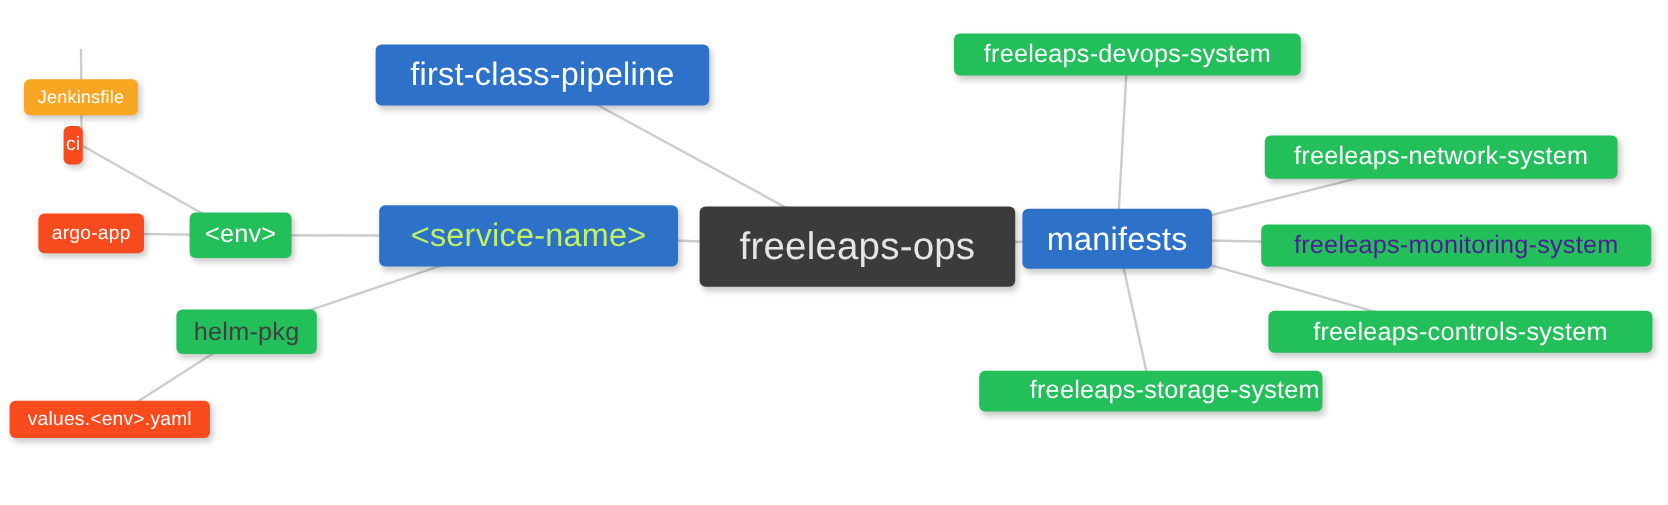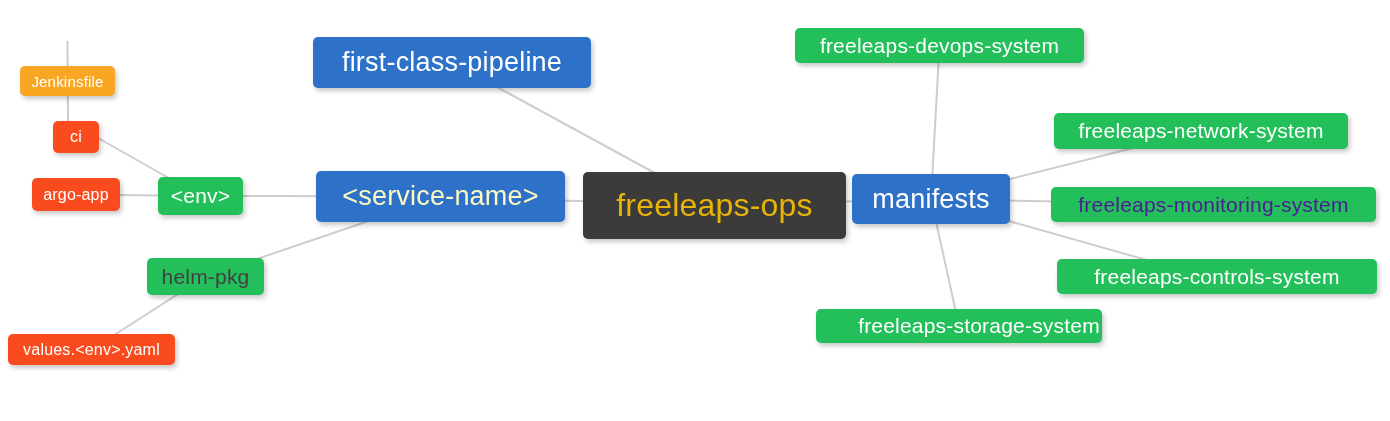--- a/index.html
+++ b/index.html
@@ -32,21 +32,21 @@
     font-weight: 400;
     letter-spacing: 0.2px;
   }
   
   [data-node-id="freeleaps-ops"]              { left:583px; top:172px; width:263px; height:67px; font-size:32px; }
   [data-node-id="first-class-pipeline"]       { left:313px; top:37px;  width:278px; height:51px; font-size:27px; }
   [data-node-id="service-name"]               { left:316px; top:171px; width:249px; height:51px; font-size:27px; }
   [data-node-id="manifests"]                  { left:852px; top:174px; width:158px; height:50px; font-size:27px; }
   [data-node-id="env"]                        { left:158px; top:177px; width:85px;  height:38px; font-size:21px; }
   [data-node-id="helm-pkg"]                   { left:147px; top:258px; width:117px; height:37px; font-size:21px; }
-  [data-node-id="ci"]                         { left:53px;  top:105px; width:46px;  height:32px; font-size:16px;margin-top:16px; }
+  [data-node-id="ci"]                         { left:53px;  top:105px; width:16px;  height:32px; font-size:16px; }
   [data-node-id="argo-app"]                   { left:32px;  top:178px; width:88px;  height:33px; font-size:16px; }
   [data-node-id="jenkinsfile"]                { left:20px;  top:26px;  width:95px;  height:30px; font-size:15px; }
   [data-node-id="values-env-yaml"]            { left:8px;   top:334px; width:167px; height:31px; font-size:16px; }
   [data-node-id="freeleaps-devops-system"]    { left:795px; top:28px;  width:289px; height:35px; font-size:21px; }
   [data-node-id="freeleaps-network-system"]   { left:1054px;top:113px; width:294px; height:36px; font-size:21px; }
   [data-node-id="freeleaps-monitoring-system"]{ left:1051px;top:187px; width:325px; height:35px; font-size:21px; }
   [data-node-id="freeleaps-controls-system"]  { left:1057px;top:259px; width:320px; height:35px; font-size:21px; }
   [data-node-id="freeleaps-storage-system"]   { left:816px; top:309px; width:286px; height:34px; font-size:21px; }
 </style>
 </head>
@@ -63,23 +63,23 @@
       <line x1="452" y1="62.5" x2="714.5" y2="205.5" stroke="#CDCDCD" stroke-width="2"></line>
       <line x1="440.5" y1="196.5" x2="714.5" y2="205.5" stroke="#CDCDCD" stroke-width="2"></line>
       <line x1="714.5" y1="205.5" x2="931" y2="199" stroke="#CDCDCD" stroke-width="2"></line>
       <line x1="931" y1="199" x2="939.5" y2="45.5" stroke="#CDCDCD" stroke-width="2"></line>
       <line x1="931" y1="199" x2="1201" y2="131" stroke="#CDCDCD" stroke-width="2"></line>
       <line x1="931" y1="199" x2="1213.5" y2="204.5" stroke="#CDCDCD" stroke-width="2"></line>
       <line x1="931" y1="199" x2="1205" y2="276.5" stroke="#CDCDCD" stroke-width="2"></line>
       <line x1="931" y1="199" x2="959" y2="326" stroke="#CDCDCD" stroke-width="2"></line>
     </svg>
 
-  <div class="node" data-node-id="freeleaps-ops" style="background: rgb(59, 59, 57); color: #eab308;">freeleaps-ops</div>
+  <div class="node" data-node-id="freeleaps-ops" style="background: rgb(59, 59, 57); color: #e5e5e5;">freeleaps-ops</div>
   <div class="node" data-node-id="first-class-pipeline" style="background: rgb(45, 113, 200); color: rgb(255, 255, 255);">first-class-pipeline</div>
-  <div class="node" data-node-id="service-name" style="background: rgb(45, 113, 200); color: #fef9c3;">&lt;service-name&gt;</div>
+  <div class="node" data-node-id="service-name" style="background: rgb(45, 113, 200); color: #bef264;">&lt;service-name&gt;</div>
   <div class="node" data-node-id="manifests" style="background: rgb(45, 113, 200); color: rgb(255, 255, 255);">manifests</div>
   <div class="node" data-node-id="env" style="background: rgb(35, 191, 90); color: rgb(255, 255, 255);">&lt;env&gt;</div>
   <div class="node" data-node-id="helm-pkg" style="background: rgb(35, 191, 90); color: #404040; text-align: right;">helm-pkg</div>
   <div class="node" data-node-id="ci" style="background: rgb(250, 75, 30); color: rgb(255, 255, 255);">ci</div>
   <div class="node" data-node-id="argo-app" style="background: rgb(250, 75, 30); color: rgb(255, 255, 255);">argo-app</div>
   <div class="node" data-node-id="jenkinsfile" style="background: rgb(249, 166, 35); color: rgb(255, 255, 255); margin-top: 40px;">Jenkinsfile</div>
   <div class="node" data-node-id="values-env-yaml" style="background: rgb(250, 75, 30); color: rgb(255, 255, 255);">values.&lt;env&gt;.yaml</div>
   <div class="node" data-node-id="freeleaps-devops-system" style="background: rgb(35, 191, 90); color: rgb(255, 255, 255);">freeleaps-devops-system</div>
   <div class="node" data-node-id="freeleaps-network-system" style="background: rgb(35, 191, 90); color: rgb(255, 255, 255);">freeleaps-network-system</div>
   <div class="node" data-node-id="freeleaps-monitoring-system" style="background: rgb(35, 191, 90); color: #4c1d95;">freeleaps-monitoring-system</div>

